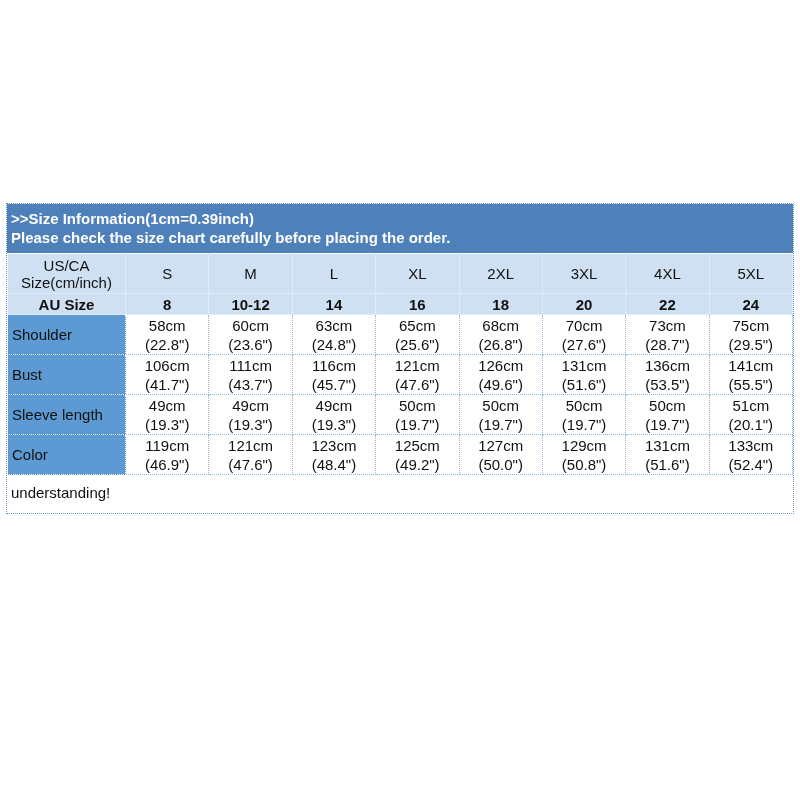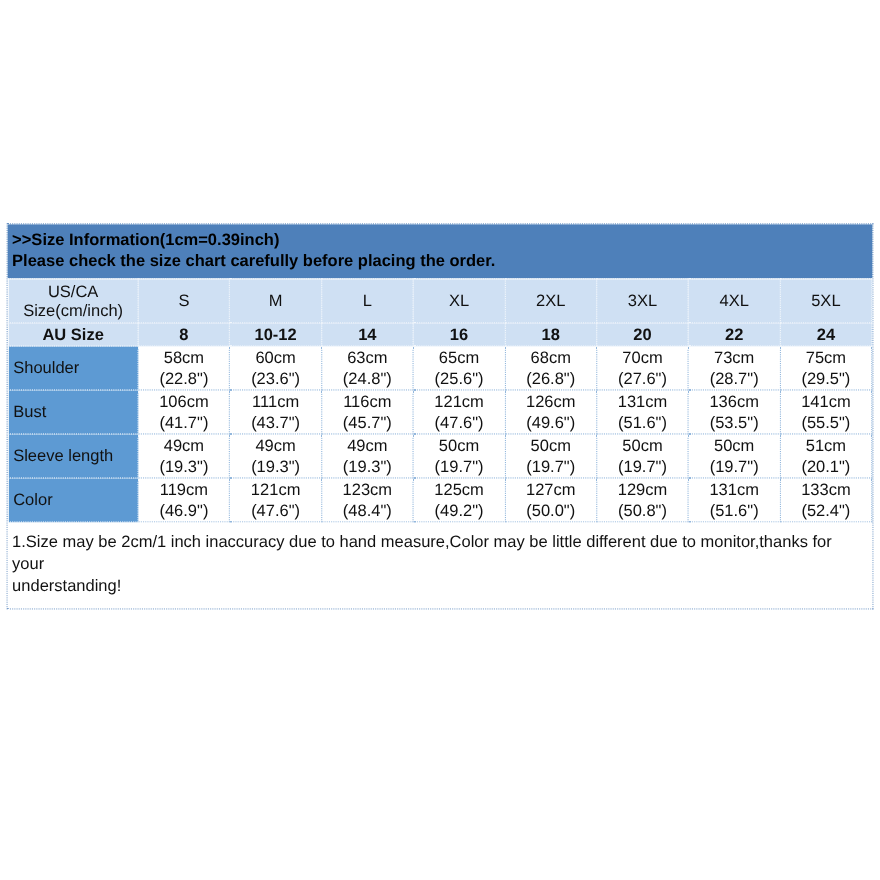--- a/index.html
+++ b/index.html
@@ -22,21 +22,21 @@
   }
   .sheet{
     position:absolute;
     left:6px; top:203px;
     width:788px;
     border:1px dotted var(--outer_border);
     background:#ffffff;
   }
   .banner{
     background:var(--banner_bg);
-    color:#000000;
+    color:#ffffff;
     font-weight:bold;
     font-size:15px;
     line-height:19px;
     padding:5px 4px 6px 4px;
   }
   table.size-table{
     width:100%;
     border-collapse:collapse;
     table-layout:fixed;
   }
@@ -270,17 +270,16 @@
         </td>
         <td class="dcell">
           <div>133cm</div>
           <div>(52.4")</div>
         </td>
       </tr>
     </tbody>
   </table>
 
   <div class="attention">
-    <div>1.Size may be 2cm/1 inch inaccuracy due to hand measure,Color may be little different due to monitor,thanks for your</div>
     <div>understanding!</div>
   </div>
 
 </div>
 
 </body></html>

